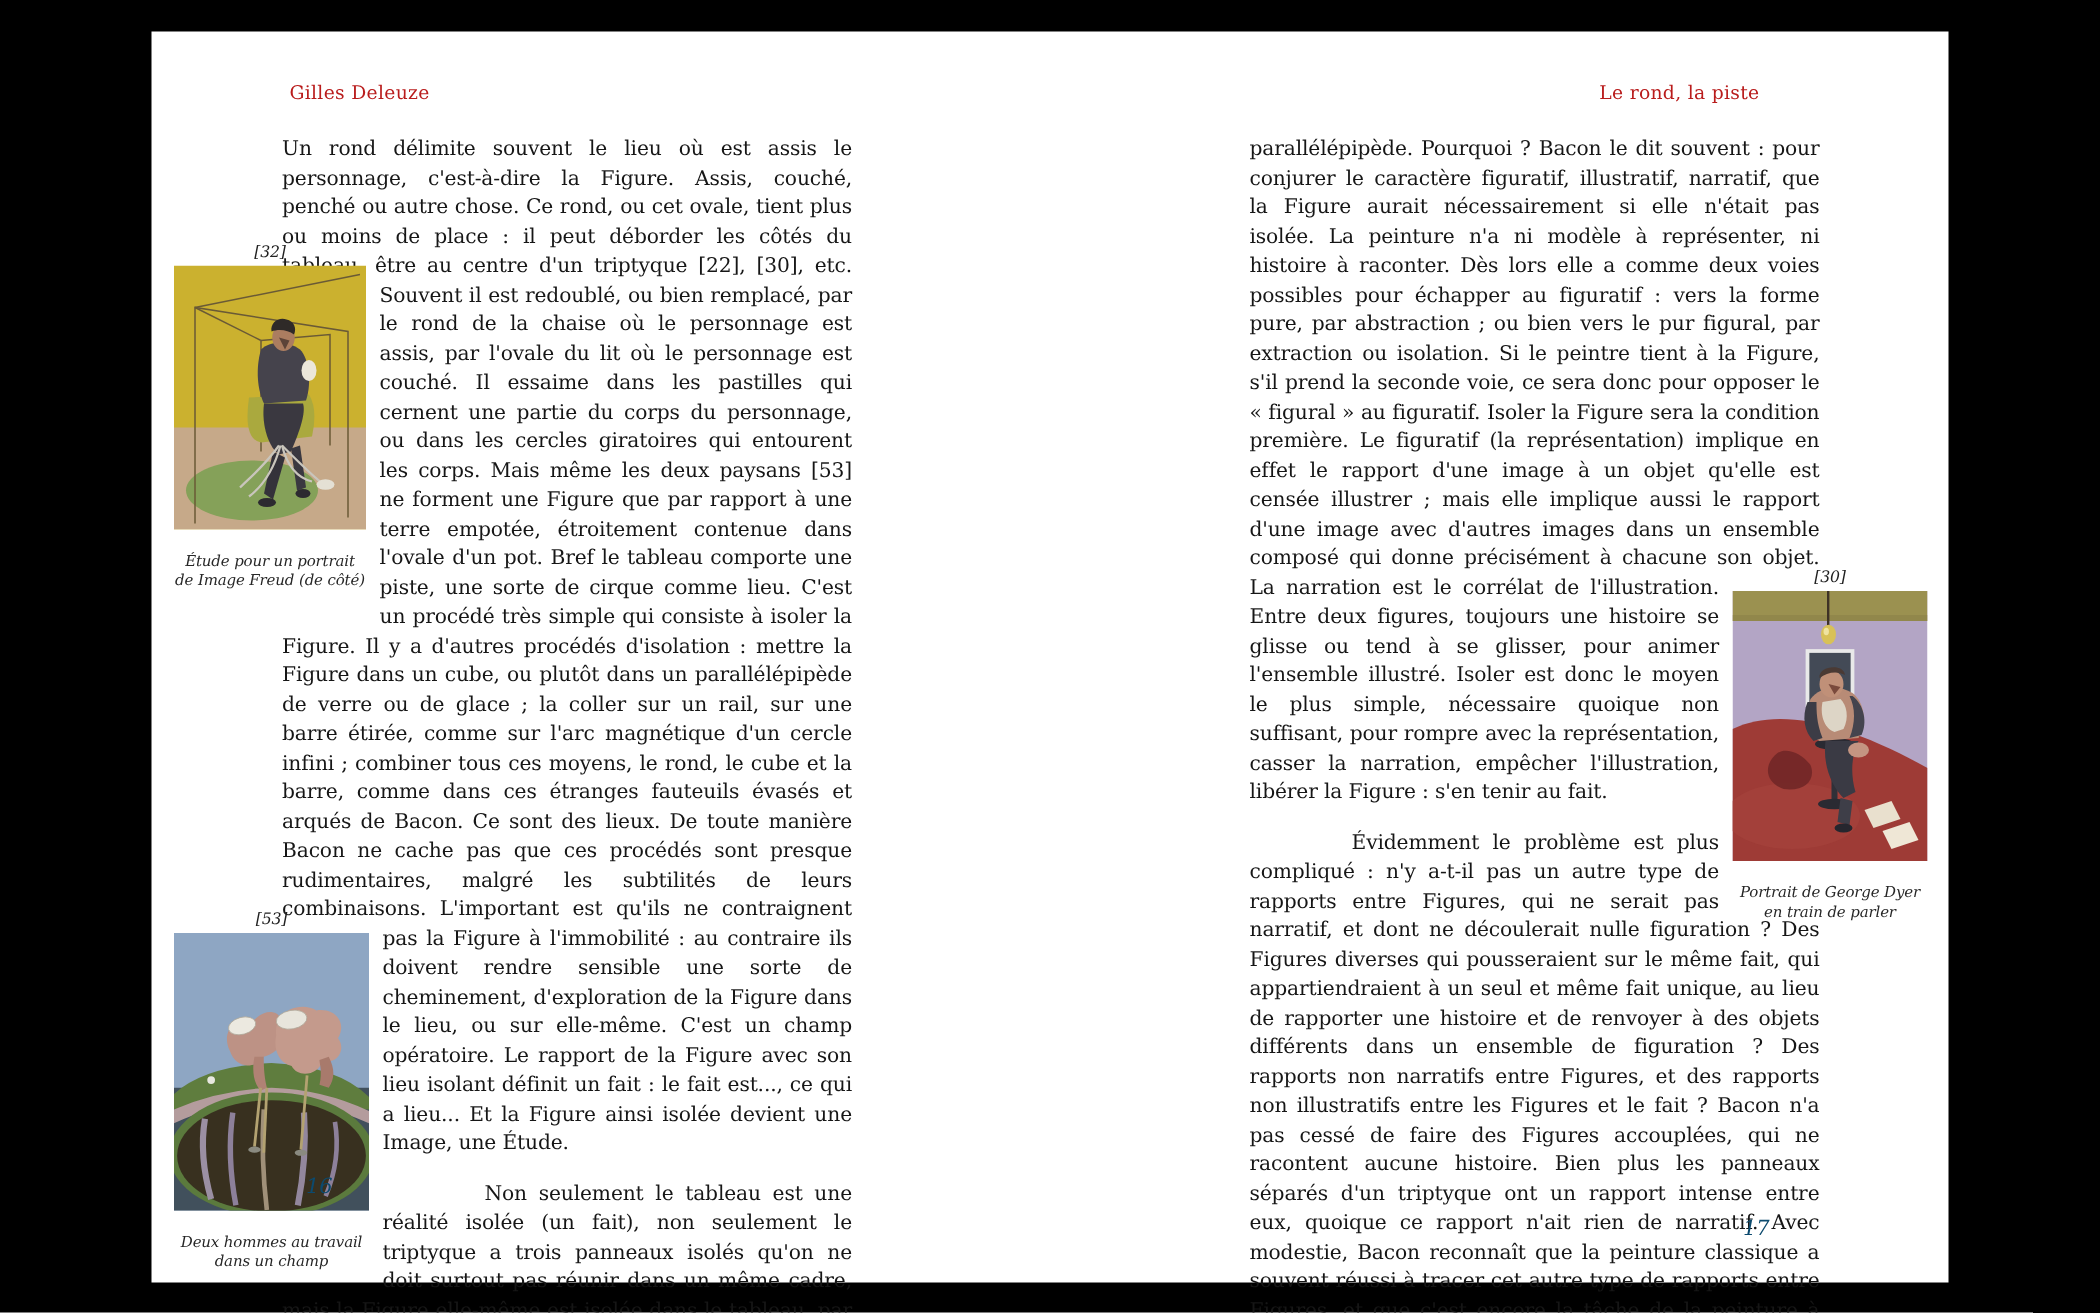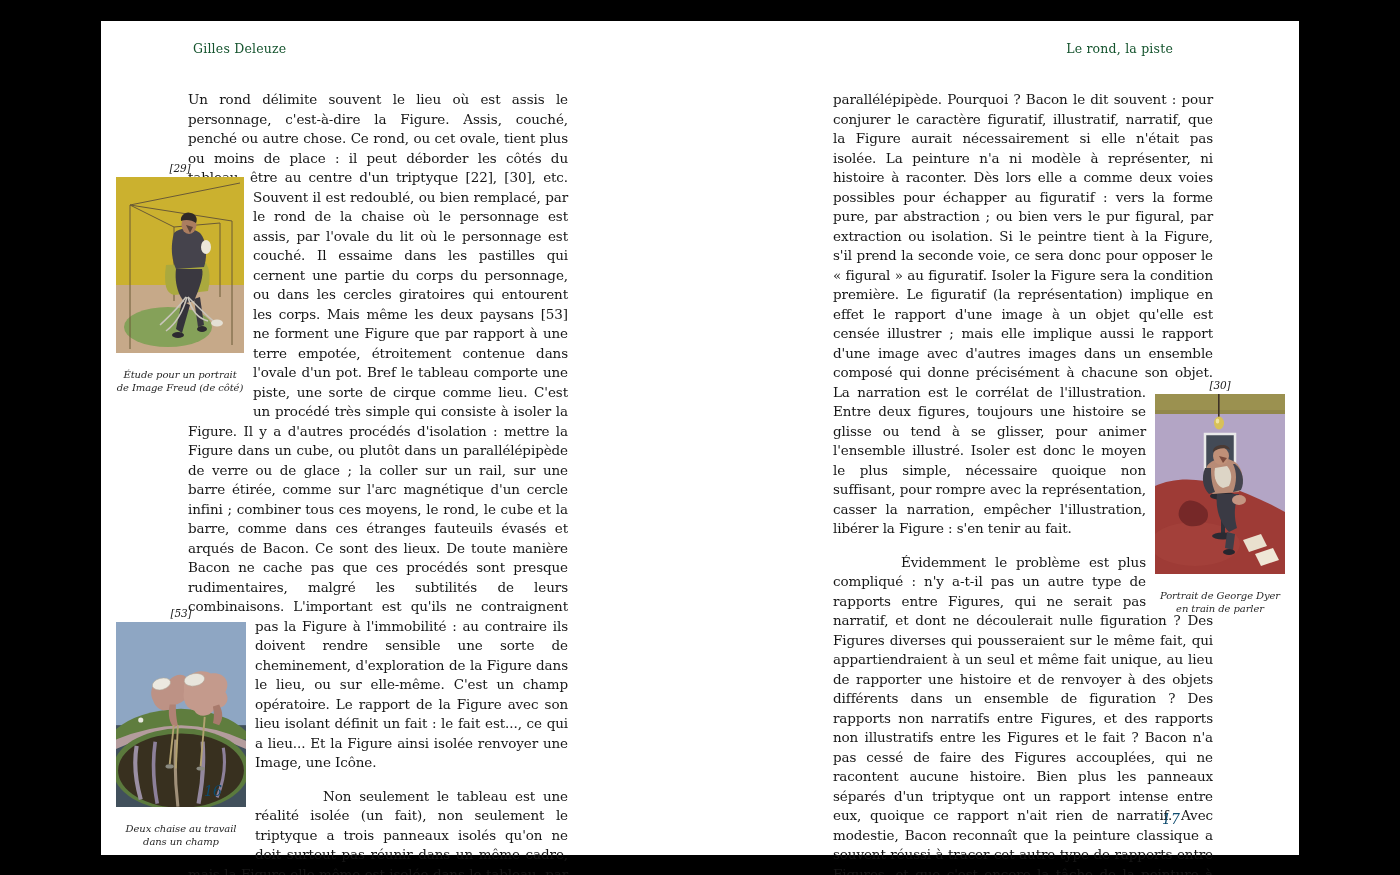--- a/index.html
+++ b/index.html
@@ -7,22 +7,22 @@
     width:1400px; height:875px; position:relative;
     background:#000000;
     font-family:"DejaVu Serif", serif;
   }
   .spread {
     position:absolute; left:101px; top:21px;
     width:1198px; height:834px;
     background:#ffffff;
   }
   .running-head {
-    position:absolute; top:20px;
-    font-size:12.5px; color:#14532d; letter-spacing:0.2px;
+    position:absolute; top:33px;
+    font-size:12.5px; color:#b91c1c; letter-spacing:0.2px;
     white-space:nowrap;
   }
   .running-head.rh-left  { left:92px; }
   .running-head.rh-right { right:126px;text-align:center; }
 
   .page-number {
     position:absolute; top:762px;
     font-size:14px; color:#0c4a6e;font-style:italic;
   }
   .page-number.pn-left  { left:103px; }
@@ -70,21 +70,21 @@
 
 <div class="spread">
 
   <span class="running-head rh-left">Gilles Deleuze</span>
 
   <div class="text-col col-left">
     <p class="body-para">
       <span>Un rond délimite souvent le lieu où est assis le personnage, c'est-à-dire la Figure. Assis, couché, penché ou autre chose. Ce rond, ou cet ovale, tient plus ou moins de place : il peut déborder les côtés du tableau, être au centre d'un triptyque [22], [30],</span>
       <span class="fig-float fig-float-1">
         <span class="fig-inner">
-          <span class="fig-label">[29]</span>
+          <span class="fig-label">[32]</span>
           <svg class="painting" viewBox="0 0 128 176" xmlns="http://www.w3.org/2000/svg">
             <rect width="128" height="176" fill="#cbb12f"></rect>
             <rect y="108" width="128" height="68" fill="#c6a989"></rect>
             <ellipse cx="52" cy="150" rx="44" ry="20" fill="#85a159"></ellipse>
             <g stroke="#6a5a36" stroke-width="1" fill="none">
               <path d="M14 172 L14 28 L116 44 L116 168"></path>
               <path d="M14 28 L124 6"></path>
               <path d="M14 28 L58 50"></path>
               <path d="M58 50 L104 46 L104 120"></path>
               <path d="M58 50 L58 124"></path>
@@ -146,26 +146,26 @@
               <g stroke="#b3a271" stroke-width="1.8">
                 <path d="M56 100 L52 138"></path>
                 <path d="M60 100 L58 142"></path>
                 <path d="M86 92 L82 140"></path>
               </g>
               <ellipse cx="52" cy="140" rx="4" ry="2" fill="#8a8a80"></ellipse>
               <ellipse cx="82" cy="142" rx="4" ry="2" fill="#8a8a80"></ellipse>
             </g>
           </svg>
           <span class="fig-caption">
-            <span class="cap-line">Deux chaise au travail</span>
+            <span class="cap-line">Deux hommes au travail</span>
             <span class="cap-line">dans un champ</span>
           </span>
         </span>
       </span>
-      <span>doivent rendre sensible une sorte de cheminement, d'exploration de la Figure dans le lieu, ou sur elle-même. C'est un champ opératoire. Le rapport de la Figure avec son lieu isolant définit un fait : le fait est..., ce qui a lieu... Et la Figure ainsi isolée renvoyer une Image, une Icône.</span>
+      <span>doivent rendre sensible une sorte de cheminement, d'exploration de la Figure dans le lieu, ou sur elle-même. C'est un champ opératoire. Le rapport de la Figure avec son lieu isolant définit un fait : le fait est..., ce qui a lieu... Et la Figure ainsi isolée devient une Image, une Étude.</span>
     </p>
     <p class="body-para indented">Non seulement le tableau est une réalité isolée (un fait), non seulement le triptyque a trois panneaux isolés qu'on ne doit surtout pas réunir dans un même cadre, mais la Figure elle-même est isolée dans le tableau, par le rond ou par le</p>
   </div>
 
   <span class="page-number pn-left">16</span>
 
   <span class="running-head rh-right">Le rond, la piste</span>
 
   <div class="text-col col-right">
     <p class="body-para">

